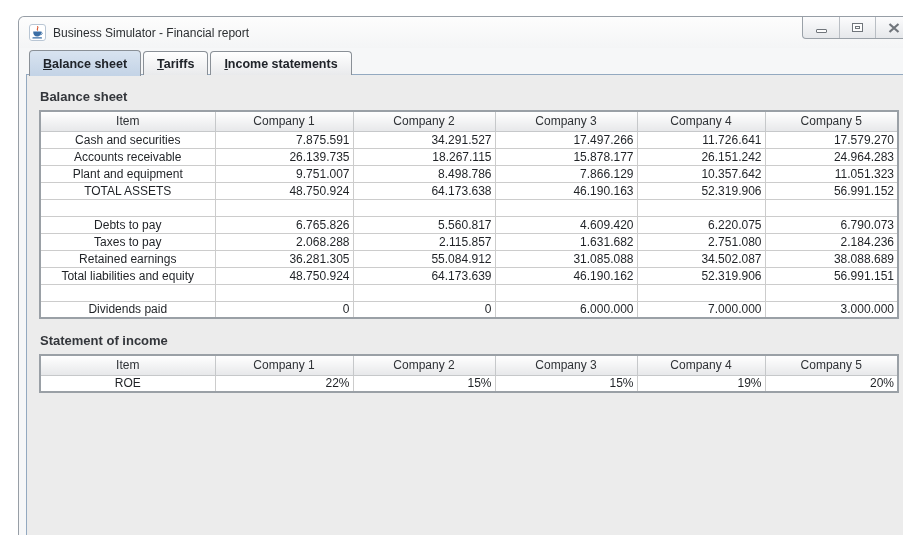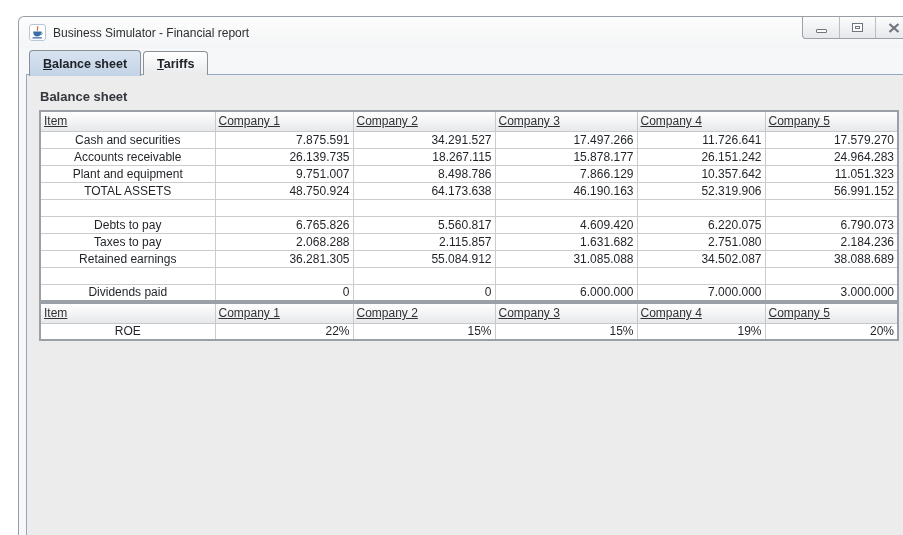--- a/index.html
+++ b/index.html
@@ -35,21 +35,21 @@
   table.grid { border-collapse:collapse; table-layout:fixed; width:858px;
     background:#ffffff; border:2px solid #9aa0a6; }
   table.grid col:nth-child(1){ width:175px; }
   table.grid col:nth-child(2){ width:138px; }
   table.grid col:nth-child(3){ width:142px; }
   table.grid col:nth-child(4){ width:142px; }
   table.grid col:nth-child(5){ width:128px; }
   table.grid col:nth-child(6){ width:133px; }
   table.grid th { height:20px; background:linear-gradient(#ffffff,#e7e8ea);
     border:1px solid #c6c8ca; font-weight:normal; font-size:12px; color:#2f3236;
-    text-align:left; padding:0 3px; white-space:nowrap; overflow:hidden;text-decoration:underline; }
+    text-align:center; padding:0 3px; white-space:nowrap; overflow:hidden; }
   table.grid td { height:17px; border:1px solid #cccccc; font-size:12px; color:#1f2226;
     padding:0 3px; white-space:nowrap; overflow:hidden; }
   td.item { text-align:center; }
   td.num { text-align:right; }
 </style>
 </head>
 <body>
 
 <div class="window">
 
@@ -77,20 +77,23 @@
     </div>
   </div>
 
   <div class="tabbar">
     <div class="tab selected">
       <span><span class="mn">B</span><span>alance sheet</span></span>
     </div>
     <div class="tab">
       <span><span class="mn">T</span><span>ariffs</span></span>
     </div>
+    <div class="tab">
+      <span><span class="mn">I</span><span>ncome statements</span></span>
+    </div>
   </div>
 
   <div class="content">
 
     <div class="section-heading">Balance sheet</div>
 
     <table class="grid">
       <colgroup>
           <col>
           <col>
@@ -168,38 +171,47 @@
         </tr>
         <tr>
           <td class="item">Retained earnings</td>
           <td class="num">36.281.305</td>
           <td class="num">55.084.912</td>
           <td class="num">31.085.088</td>
           <td class="num">34.502.087</td>
           <td class="num">38.088.689</td>
         </tr>
         <tr>
+          <td class="item">Total liabilities and equity</td>
+          <td class="num">48.750.924</td>
+          <td class="num">64.173.639</td>
+          <td class="num">46.190.162</td>
+          <td class="num">52.319.906</td>
+          <td class="num">56.991.151</td>
+        </tr>
+        <tr>
           <td class="item"></td>
           <td class="num"></td>
           <td class="num"></td>
           <td class="num"></td>
           <td class="num"></td>
           <td class="num"></td>
         </tr>
         <tr>
           <td class="item">Dividends paid</td>
           <td class="num">0</td>
           <td class="num">0</td>
           <td class="num">6.000.000</td>
           <td class="num">7.000.000</td>
           <td class="num">3.000.000</td>
         </tr>
       </tbody>
     </table>
 
+    <div class="section-heading second">Statement of income</div>
 
     <table class="grid">
       <colgroup>
           <col>
           <col>
           <col>
           <col>
           <col>
           <col>
         </colgroup>

